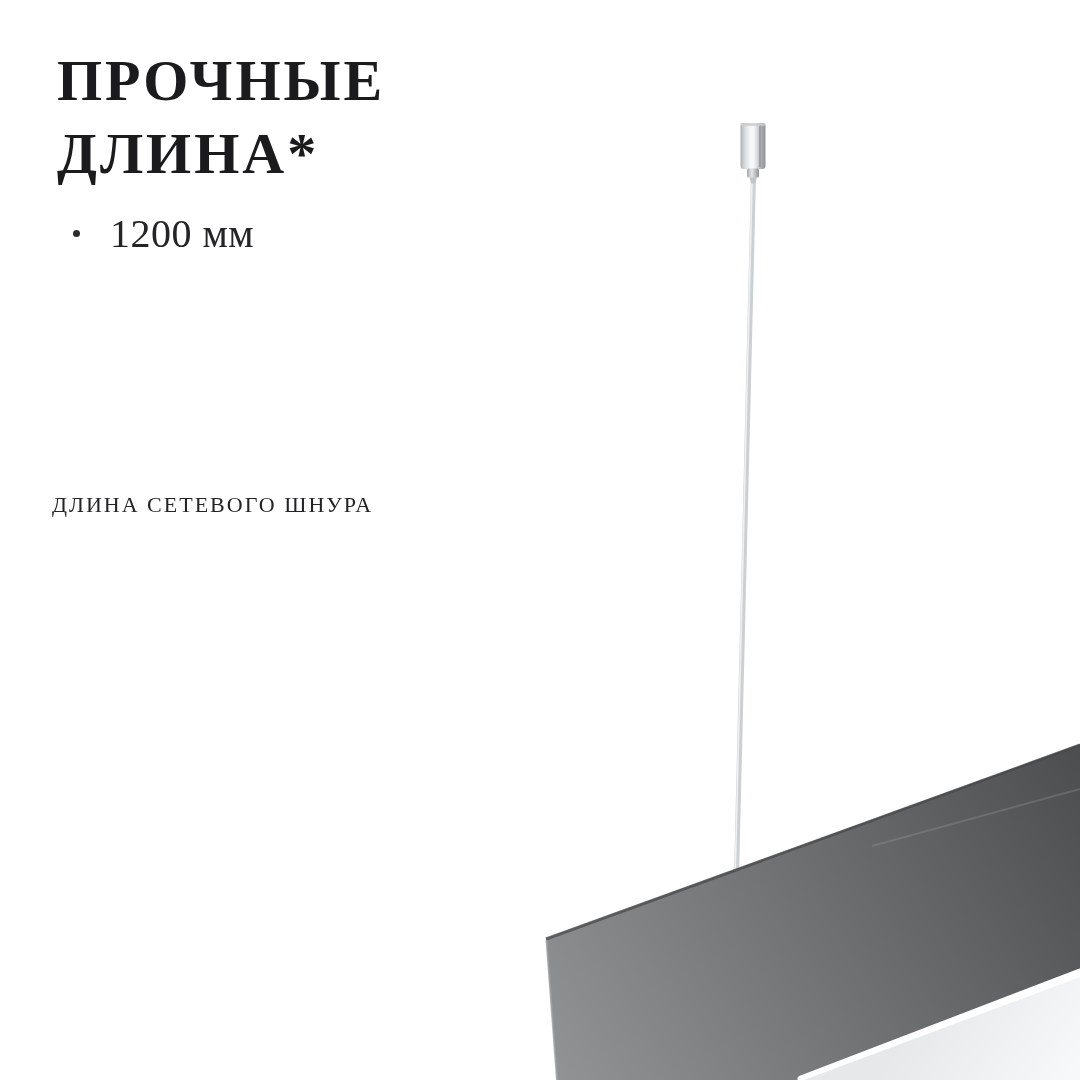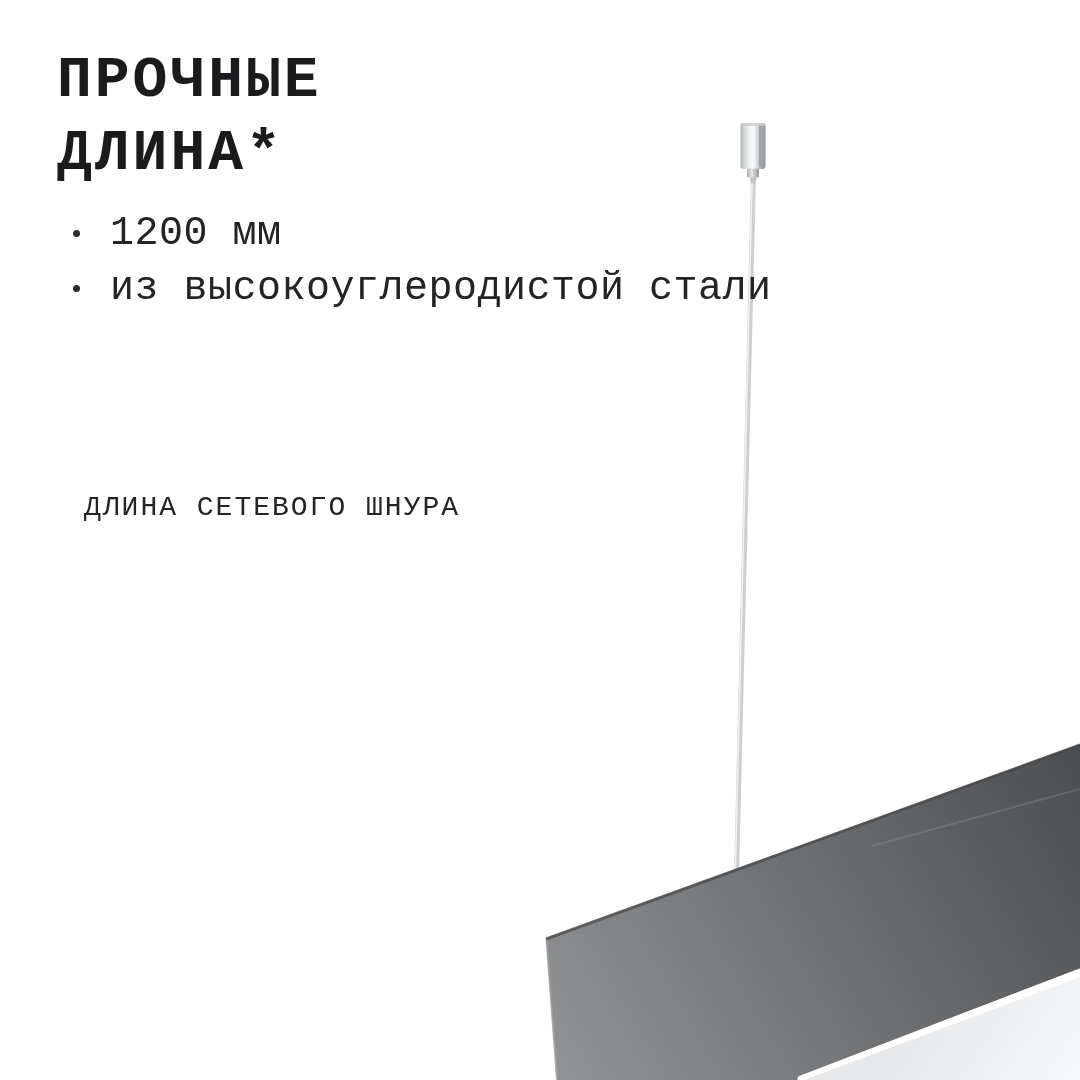--- a/index.html
+++ b/index.html
@@ -2,21 +2,21 @@
 <html style="--color-background: #ffffff; --color-text: #1b1b1d; --color-text_secondary: #242426; --color-cable: #ccd0d2; --color-cable_highlight: #eef0f1; --color-metal_light: #f4f5f6; --color-metal_dark: #8c8f91; --color-panel_dark: #4c4e50; --color-panel_light: #909294; --color-panel_bottom_light: #f7f8f9; --color-edge_highlight: #ffffff;"><head>
 <meta charset="utf-8">
 <style>
   html, body { margin: 0; padding: 0; background: #ffffff; }
   .canvas {
     position: relative;
     width: 1080px;
     height: 1080px;
     overflow: hidden;
     background: var(--color-background, #ffffff);
-    font-family: Liberation Mono, monospace;
+    font-family: Liberation Serif, serif;
     color: var(--color-text, #1b1b1d);
   }
   .photo { position: absolute; left: 0; top: 0; }
 
   .title {
     position: absolute;
     left: 57px;
     top: 44px;
     margin: 0;
     font-size: 58px;
@@ -58,26 +58,25 @@
   .spec { position: absolute; left: 52px; top: 484px; }
   .spec-value {
     font-size: 56px;
     line-height: 62px;
     font-weight: 800;
     letter-spacing: 1px;
     color: var(--color-text, #1b1b1d);
   }
   .spec-label {
     margin-top: 8px;
-    font-size: 28px;
+    font-size: 22px;
     font-weight: 400;
     letter-spacing: 2px;
     color: var(--color-text_secondary, #242426);
     white-space: nowrap;
-    margin-left: 32px;
   }
 
   .footnote {
     position: absolute;
     left: 50px;
     top: 992px;
     font-size: 32px;
     font-weight: 300;
     letter-spacing: 0.5px;
     color: var(--color-text_secondary, #242426);
@@ -142,24 +141,20 @@
   <h1 class="title">
     <span>ПРОЧНЫЕ</span>
     <span>ДЛИНА*</span>
   </h1>
 
   <ul class="bullets">
     <li>
       <span class="dot"></span>
       <span>1200 мм</span>
     </li>
-    <li>
-      <span class="dot"></span>
-      <span>из высокоуглеродистой стали</span>
-    </li>
   </ul>
 
   <div class="spec">
     <div class="spec-label">ДЛИНА СЕТЕВОГО ШНУРА</div>
   </div>
 
 
 </div>
 
 </body></html>

